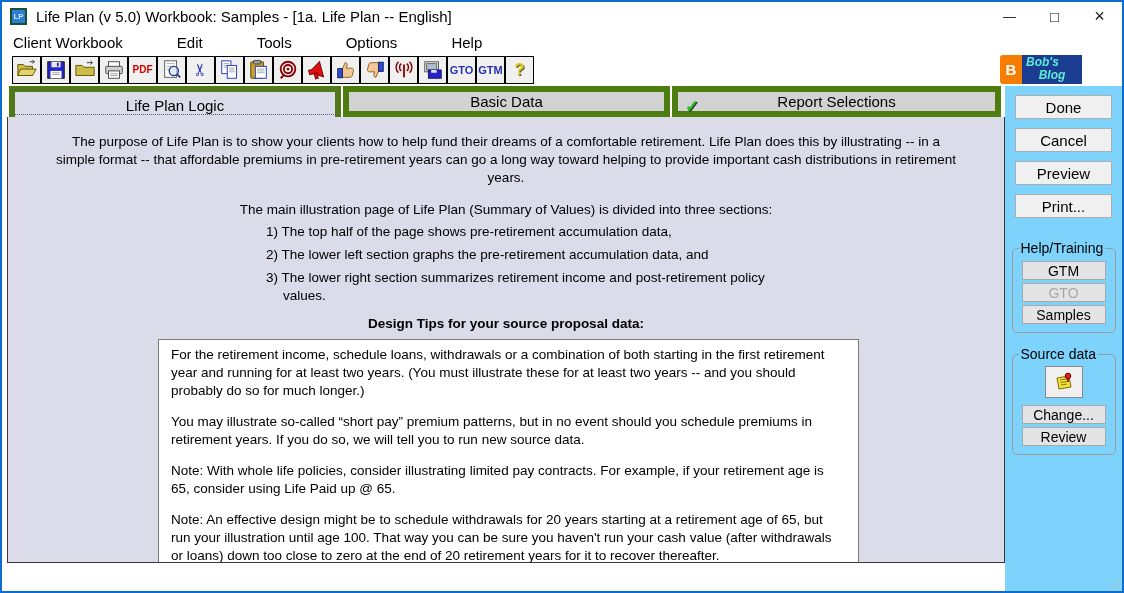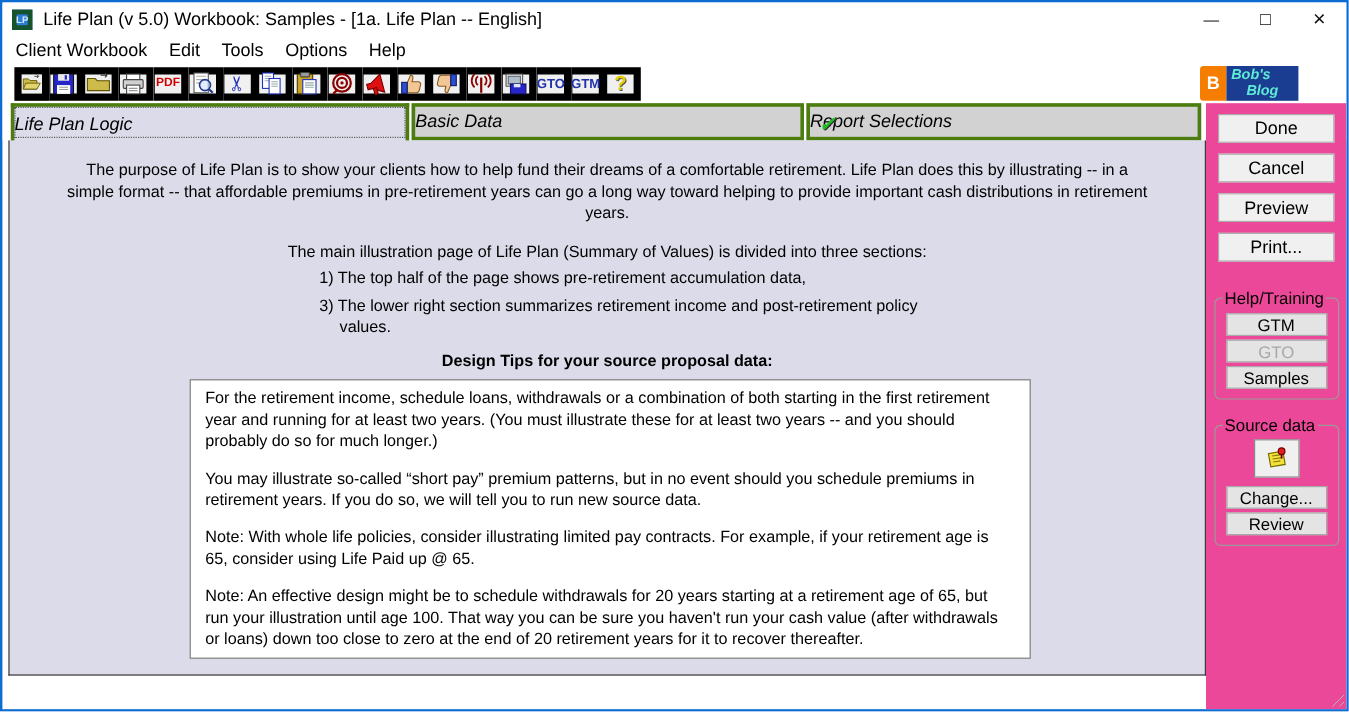--- a/index.html
+++ b/index.html
@@ -7,37 +7,37 @@
   body { font-family:"Liberation Sans", sans-serif; color:#000; }
 
   .window{
     width:1124px; height:593px; position:relative; overflow:hidden;
     border:2px solid var(--accent,#0c6cd2); background:#fff;
   }
 
   
   .titlebar{ height:29px; display:flex; align-items:center; padding-left:8px; background:#fff; }
   .app-icon{
-    width:17px; height:17px; background:#2d7cd6; border:4px solid #14532d; color:#cfeaff;
+    width:17px; height:17px; background:#2d7cd6; border:2px solid #14532d; color:#cfeaff;
     font-size:8px; font-weight:bold; display:flex; align-items:center; justify-content:center; flex:0 0 auto;
   }
   .title{ font-size:15px; margin-left:9px; white-space:nowrap; }
   .win-controls{ margin-left:auto; display:flex; height:100%; }
   .wc{ width:45px; height:100%; display:flex; align-items:center; justify-content:center; font-size:13px; color:#111; cursor:default; }
   .wc.max{ font-size:15px; }
   .wc.close{ font-size:18px; }
 
   
-  .menubar{ height:22px; display:flex; align-items:center; padding-left:2px; background:#fff; }
+  .menubar{ height:22px; display:flex; align-items:center; padding-left:2px; background:#fff;gap:36px; }
   .menu-item{ font-size:15px; padding:0 9px; white-space:nowrap; }
 
   
   .toolbar{ height:33px; display:flex; align-items:center; background:#fff; position:relative; }
   .tbtn{
-    width:29px; height:28px; background:#f0f0f0; border:6px solid #000000;
+    width:29px; height:28px; background:#f0f0f0; border:1px solid #000000;
     display:flex; align-items:center; justify-content:center; padding:0; cursor:default;
   }
   .tbtn + .tbtn{ margin-left:0px; border-left-width:1px; }
   .ml10{margin-left:10px;} .ml27{margin-left:27px;} .ml32{margin-left:32px;}
   .ml70{margin-left:70px;} .ml72{margin-left:72px;} .ml52{margin-left:52px;} .ml4{margin-left:4px;}
   .pdf-label{ color:var(--pdf-red,#d00000); font-weight:bold; font-size:10px; letter-spacing:0; }
   .gt-label{ color:#2233aa; font-weight:bold; font-size:11px; }
   .help-label{ color:#e3cf00; font-weight:bold; font-size:17px; text-shadow:1px 1px 0 #555; }
   .cut-glyph{ color:#2233bb; font-size:17px; display:inline-block; transform:rotate(-90deg); }
 
@@ -48,22 +48,22 @@
   }
   .blog-text{
     width:60px; background:var(--blog-navy,#1b3d91); color:#5eead4; font-weight:bold; font-style:italic;
     font-size:12px; line-height:13px; padding:1px 4px 0 4px; text-align:left;
   }
   .blog-text .l2{ text-align:center; }
 
   
   .tabrow{ height:31px; display:flex; padding-left:7px; background:#fff; }
   .tab{
-    height:31px; border:3px solid #4d7c0f; background:var(--tab-gray,#d2d2d2);
-    display:flex; align-items:center; font-size:15px; position:relative; cursor:default;font-style:italic;
+    height:31px; border:6px solid #4d7c0f; background:var(--tab-gray,#d2d2d2);
+    display:flex; align-items:center; justify-content:center; font-size:15px; position:relative; cursor:default;
   }
   .tab1{ width:332px; margin-right:2px; }
   .tab2{ width:327px; margin-right:2px; }
   .tab3{ width:329px; }
   .tab.active{
     background:var(--lavender,#dbdbe9); border-bottom:none; height:32px;
     outline:1px dotted #606060; outline-offset:-4px;
   }
   .tab .check{
     position:absolute; left:7px; top:4px; color:var(--check-green,#1fbf1f);
@@ -83,21 +83,21 @@
   .tipshead{ margin-top:10px; text-align:center; font-weight:bold; }
   .tipsbox{
     margin:6px 0 0 150px; width:701px; background:#fff; border:1px solid #7a7a7a;
     padding:6px 12px 6px 12px;
   }
   .tipsbox p{ margin-bottom:13px; }
   .tipsbox p:last-child{ margin-bottom:0; }
 
   
   .sidebar{
-    position:absolute; top:84px; right:0; width:117px; height:505px; background:#ec4899;
+    position:absolute; top:84px; right:0; width:117px; height:505px; background:#7dd3fc;
     display:flex; flex-direction:column; align-items:center; padding-top:9px;
   }
   .sbtn{
     width:97px; height:24px; background:#f0f0f0; border:1px solid #adadad;
     font-family:"Liberation Sans",sans-serif; font-size:15px; margin-bottom:9px; cursor:default;
   }
   .groupbox{
     width:104px; border:1px solid #9a9a9a; border-radius:5px; margin-top:13px;
     padding:2px 0 8px 0; display:flex; flex-direction:column; align-items:center;
   }
@@ -285,20 +285,21 @@
       <span class="check">✓</span>
       <span>Report Selections</span>
     </div>
   </div>
 
   <div class="content">
     <p class="intro">The purpose of Life Plan is to show your clients how to help fund their dreams of a comfortable retirement. Life Plan does this by illustrating -- in a simple format -- that affordable premiums in pre-retirement years can go a long way toward helping to provide important cash distributions in retirement years.</p>
     <p class="secintro">The main illustration page of Life Plan (Summary of Values) is divided into three sections:</p>
     <div class="seclist">
       <p>1) The top half of the page shows pre-retirement accumulation data,</p>
+      <p>2) The lower left section graphs the pre-retirement accumulation data, and</p>
       <p>3) The lower right section summarizes retirement income and post-retirement policy values.</p>
     </div>
     <p class="tipshead">Design Tips for your source proposal data:</p>
     <div class="tipsbox">
       <p>For the retirement income, schedule loans, withdrawals or a combination of both starting in the first retirement year and running for at least two years.  (You must illustrate these for at least two years -- and you should probably do so for much longer.)</p>
       <p>You may illustrate so-called “short pay” premium patterns, but in no event should you schedule premiums in retirement years.  If you do so, we will tell you to run new source data.</p>
       <p>Note: With whole life policies, consider illustrating limited pay contracts.  For example, if your retirement age is 65, consider using Life Paid up @ 65.</p>
       <p>Note:  An effective design might be to schedule withdrawals for 20 years starting at a retirement age of 65, but run your illustration until age 100.  That way you can be sure you haven't run your cash value (after withdrawals or loans) down too close to zero at the end of 20 retirement years for it to recover thereafter.</p>
     </div>
   </div>

